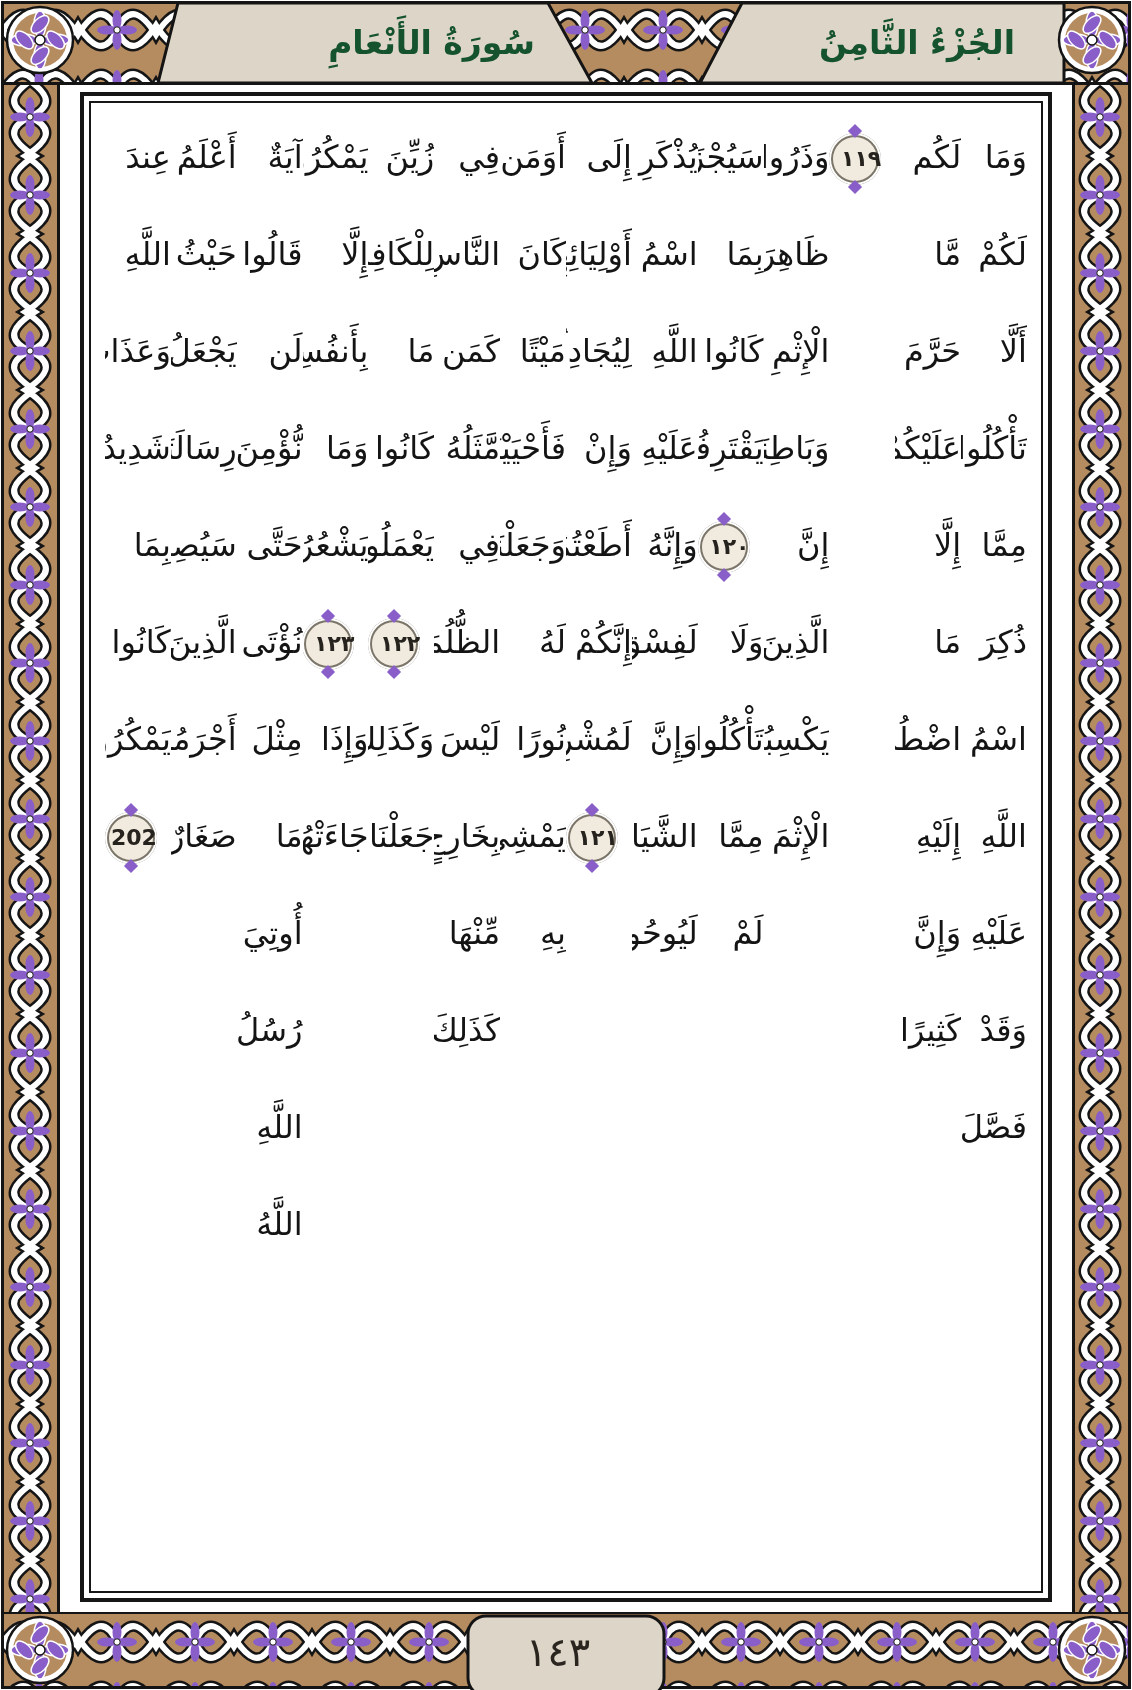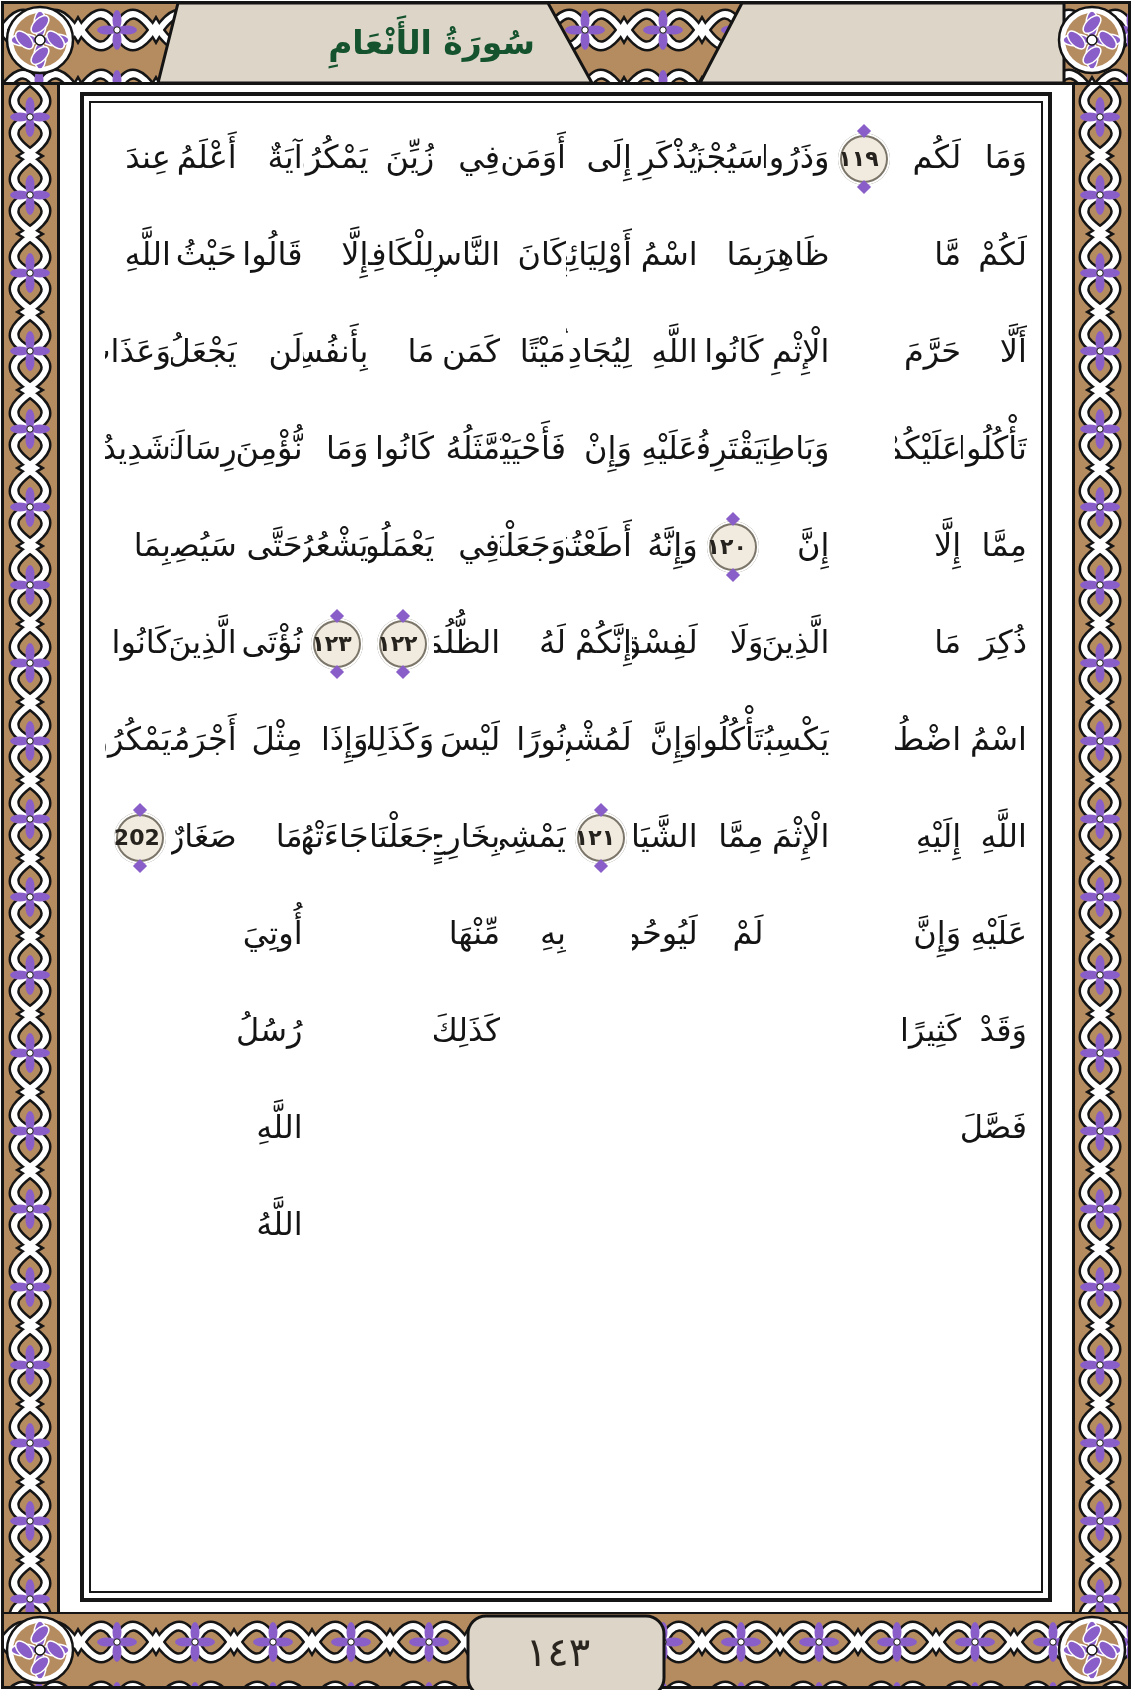--- a/index.html
+++ b/index.html
@@ -39,26 +39,26 @@
     display:flex; height:100%; width:100%;
     direction:rtl;
   }
   .line {
     flex:1 1 0; overflow:hidden;
     line-height:97px; font-size:32px; color:var(--ink,#141414);
     text-align:justify; text-align-last:justify;
     white-space:normal; word-spacing:2px;
   }
   .marker {
-    display:inline-flex; align-items:center; justify-content:flex-end;
+    display:inline-flex; align-items:center; justify-content:flex-start;
     width:52px; height:52px; border-radius:50%;
     background:var(--marker-fill,#f1ebdf);
     border:2px solid #4d4а43; border-color:#4d4a43;
     box-shadow: inset 0 0 0 2px #ffffff, inset 0 0 0 4px #7c766a;
-    vertical-align:middle; position:relative; margin:0 5px;
+    vertical-align:middle; position:relative; margin:0 14px;
   }
   .marker::before, .marker::after {
     content:""; position:absolute; left:50%; width:10px; height:10px;
     background:var(--purple,#8a5ec9); transform:translateX(-50%) rotate(45deg);
   }
   .marker::before { top:-7px; }
   .marker::after  { bottom:-7px; }
   .mnum { font-size:22px; line-height:1; color:#26221d; font-weight:bold; }
 
   .pagenum {
@@ -193,20 +193,21 @@
           <ellipse cx="16" cy="0" rx="13" ry="6"></ellipse>
           <ellipse cx="-11" cy="-11" rx="6" ry="11" transform="rotate(-45)"></ellipse>
           <ellipse cx="11" cy="11" rx="6" ry="11" transform="rotate(-45)"></ellipse>
           <ellipse cx="-11" cy="11" rx="11" ry="6" transform="rotate(-45)"></ellipse>
           <ellipse cx="11" cy="-11" rx="11" ry="6" transform="rotate(-45)"></ellipse>
         </g>
         <circle r="5" fill="#ffffff" stroke="#141414" stroke-width="1.5"></circle>
       </g>
     </svg>
 
+  <div class="hdr-label hdr-juz">الجُزْءُ الثَّامِنُ</div>
   <div class="hdr-label hdr-surah">سُورَةُ الأَنْعَامِ</div>
 
   <div class="frame">
     <div class="frame-inner">
       <div class="lines">
           <div class="line"><span>وَمَا لَكُمْ أَلَّا تَأْكُلُوا مِمَّا ذُكِرَ اسْمُ اللَّهِ عَلَيْهِ وَقَدْ فَصَّلَ</span></div>
           <div class="line"><span>لَكُم مَّا حَرَّمَ عَلَيْكُمْ إِلَّا مَا اضْطُرِرْتُمْ إِلَيْهِ وَإِنَّ كَثِيرًا</span></div>
           <div class="line"> <span class="marker">
               <span class="mnum">١١٩</span>
             </span></div>

